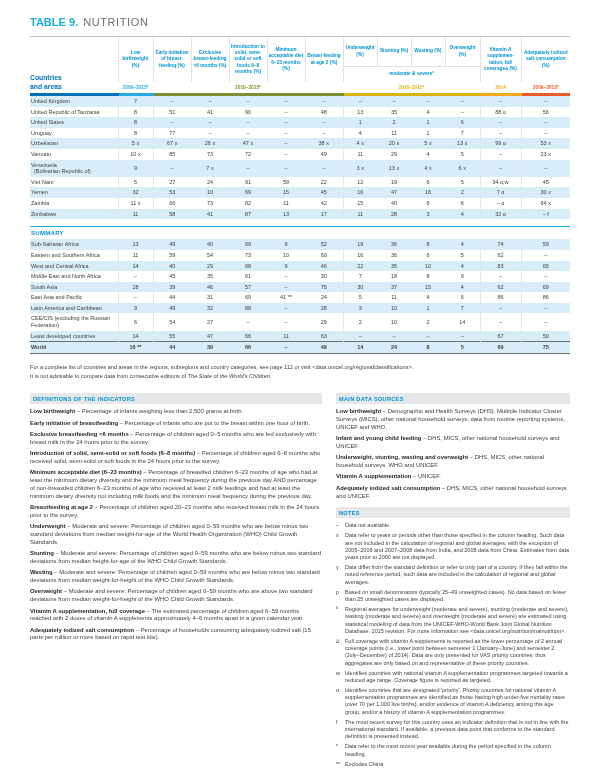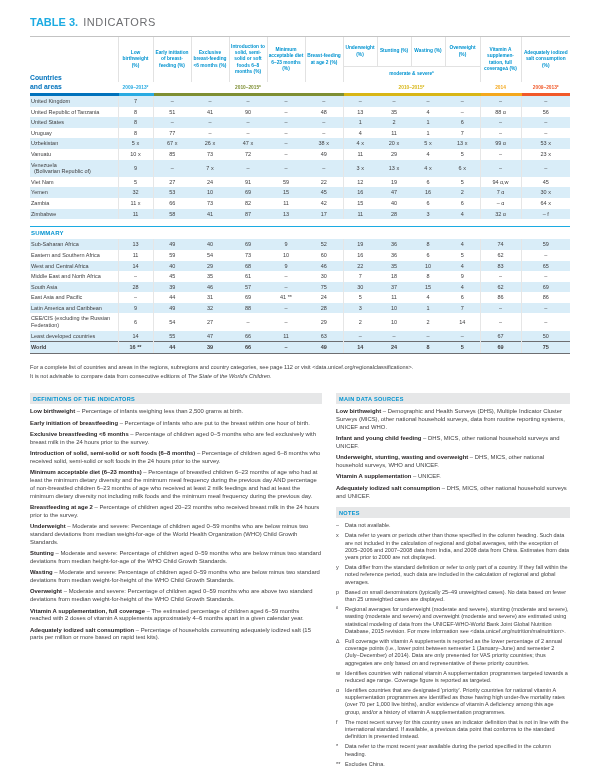--- a/index.html
+++ b/index.html
@@ -67,22 +67,22 @@
   .note .sym{width:9px;flex:none;}
   .note .txt{flex:1;}
   .mt{margin-top:7px;}
 </style>
 </head>
 <body>
 
 <div class="page">
 
   <div class="title-row">
-    <span class="t-label">TABLE 3.</span>
-    <span class="t-name">INDICATORS</span>
+    <span class="t-label">TABLE 9.</span>
+    <span class="t-name">NUTRITION</span>
   </div>
 
   <table class="nut">
     <colgroup>
       <col style="width:88px">
         <col style="width:35px">
         <col style="width:38px">
         <col style="width:38px">
       <col style="width:38px">
         <col style="width:38px">

